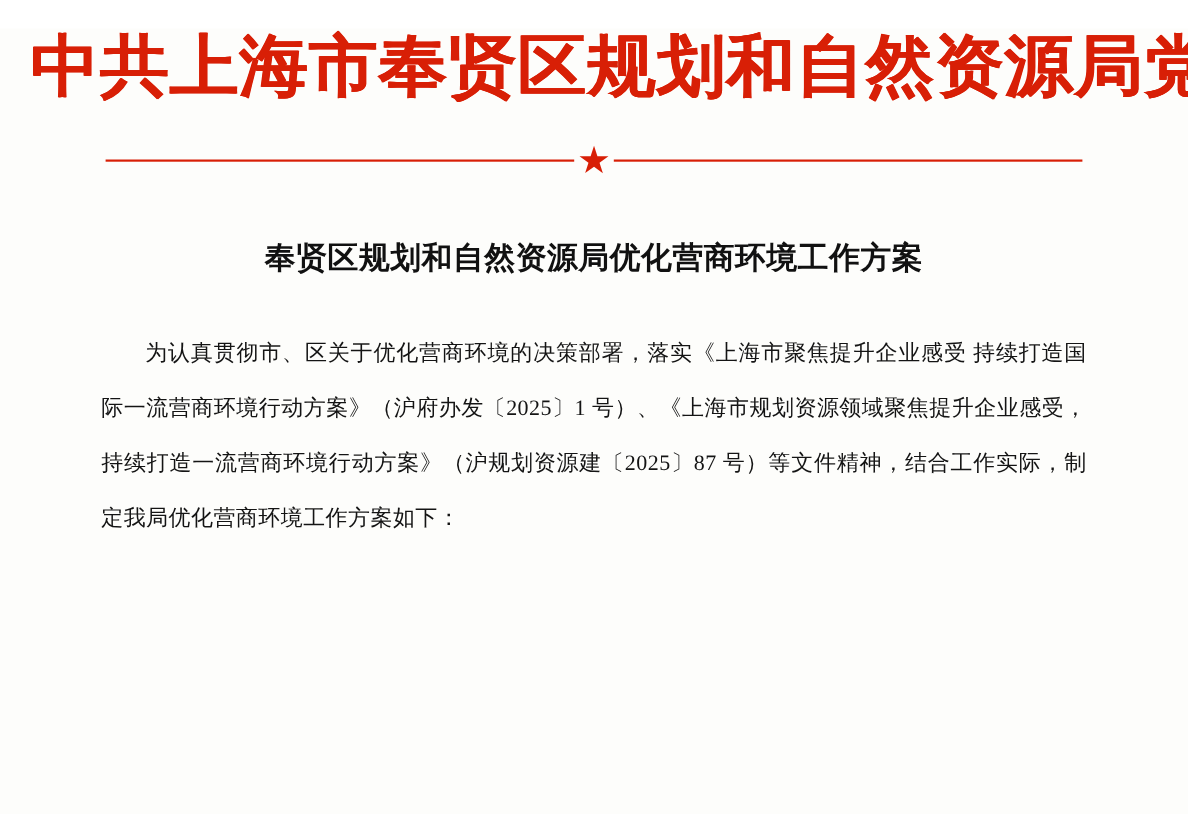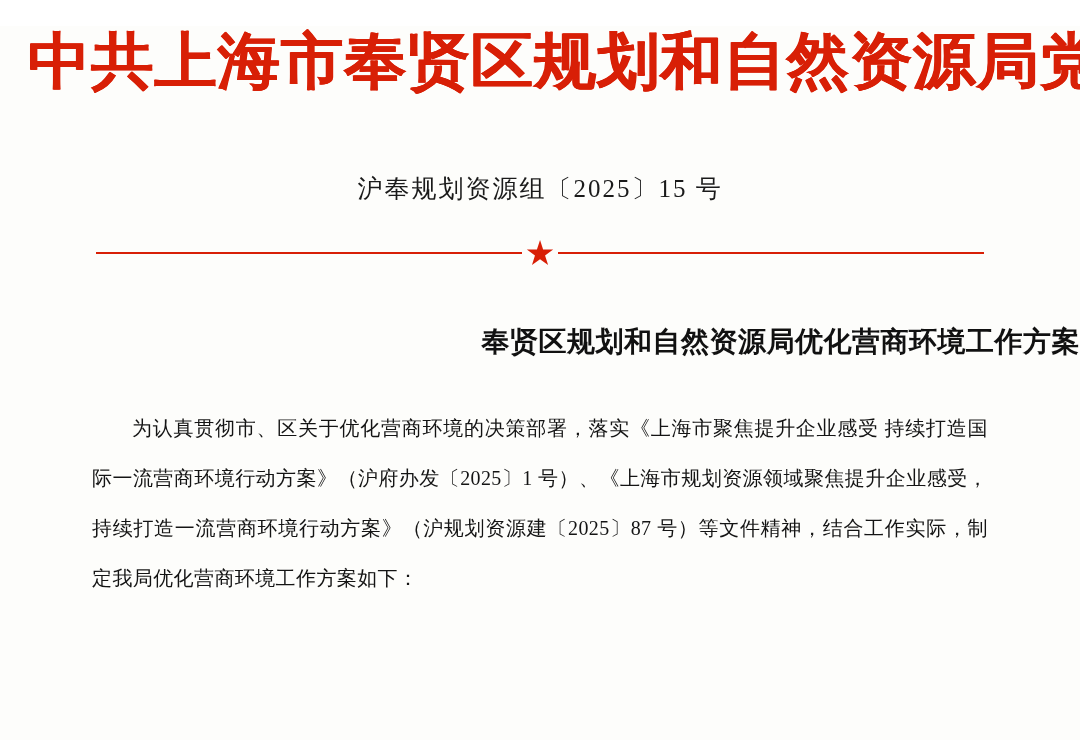--- a/index.html
+++ b/index.html
@@ -70,21 +70,21 @@
     left: 50%;
     top: 0px;
     transform: translateX(-50%);
     color: #d81f06;
     font-size: 30px;
     line-height: 28px;
   }
 
   
   .doc-title {
-    text-align: right;
+    text-align: center;
     margin-top: 56px;
     font-size: 28px;
     font-weight: 700;
     color: #111;
     letter-spacing: 0.5px;
     font-family: "Liberation Serif", "DejaVu Serif", serif;
   }
 
   
   .body-text {
@@ -104,21 +104,20 @@
 </style>
 </head>
 <body>
 
 <div class="page">
 
   <div class="masthead">
     <div class="masthead-title">中共上海市奉贤区规划和自然资源局党组文件</div>
   </div>
 
-  <div class="doc-number">沪奉规划资源组〔2025〕15 号</div>
 
   <div class="red-rule">
     <div class="line left"></div>
     <div class="star">★</div>
     <div class="line right"></div>
   </div>
 
   <div class="doc-title">奉贤区规划和自然资源局优化营商环境工作方案</div>
 
   <div class="body-text">

